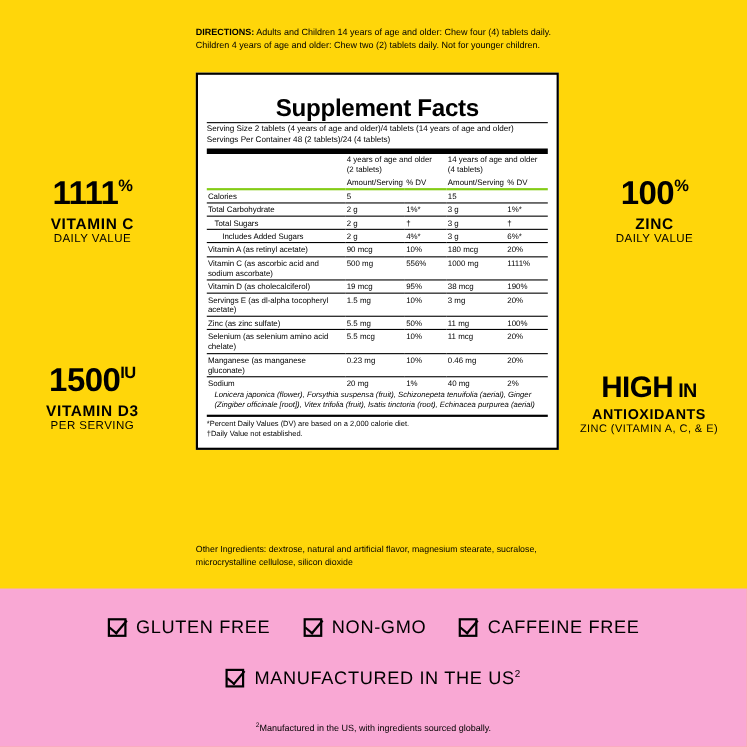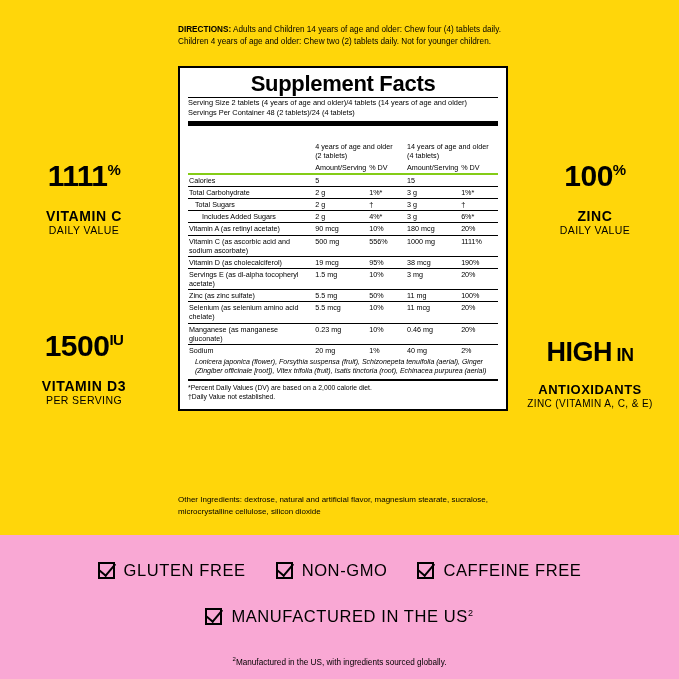--- a/index.html
+++ b/index.html
@@ -36,21 +36,21 @@
   }
   .hl-big .unit {
     font-size: 15px;
     font-weight: bold;
     vertical-align: super;
   }
   .hl-mid {
     font-size: 14px;
     font-weight: bold;
     letter-spacing: 0.6px;
-    margin-top: 17px;
+    margin-top: 4px;
     white-space: nowrap;
   }
   .hl-small {
     font-size: 10.5px;
     letter-spacing: 0.4px;
     margin-top: 2px;
     white-space: nowrap;
   }
   .hl-antiox .hl-big { font-size: 27px; }
   .hl-antiox .hl-mid { font-size: 13px; font-weight: bold; letter-spacing: 0.5px;}
@@ -75,21 +75,21 @@
 
   
   .panel {
     position: absolute;
     left: 178px;
     top: 66px;
     width: 330px;
     background: #fff;
     border: 2.5px solid #000;
     box-sizing: border-box;
-    padding: 5px 8px 7px 8px;
+    padding: 19px 8px 7px 8px;
   }
   .panel-title {
     text-align: center;
     font-family: "Liberation Sans", sans-serif;
     font-weight: bold;
     font-size: 22px;
     letter-spacing: -0.3px;
     line-height: 1;
     margin: 0 0 2px 0;
   }
@@ -100,21 +100,20 @@
   }
   .rule-thick { border-top: 5px solid #000; margin-top: 3px; }
   .rule-med   { border-top: 2.5px solid #000; }
   .rule-thin  { border-top: 1px solid #000; }
 
   table.facts {
     width: 100%;
     border-collapse: collapse;
     font-size: 7.2px;
     line-height: 1.25;
-    margin-top: 16px;
   }
   table.facts td, table.facts th {
     padding: 1.1px 1px;
     vertical-align: top;
     text-align: left;
     font-weight: normal;
   }
   .hdr-group {
     text-align: center;
     font-size: 7.2px;

